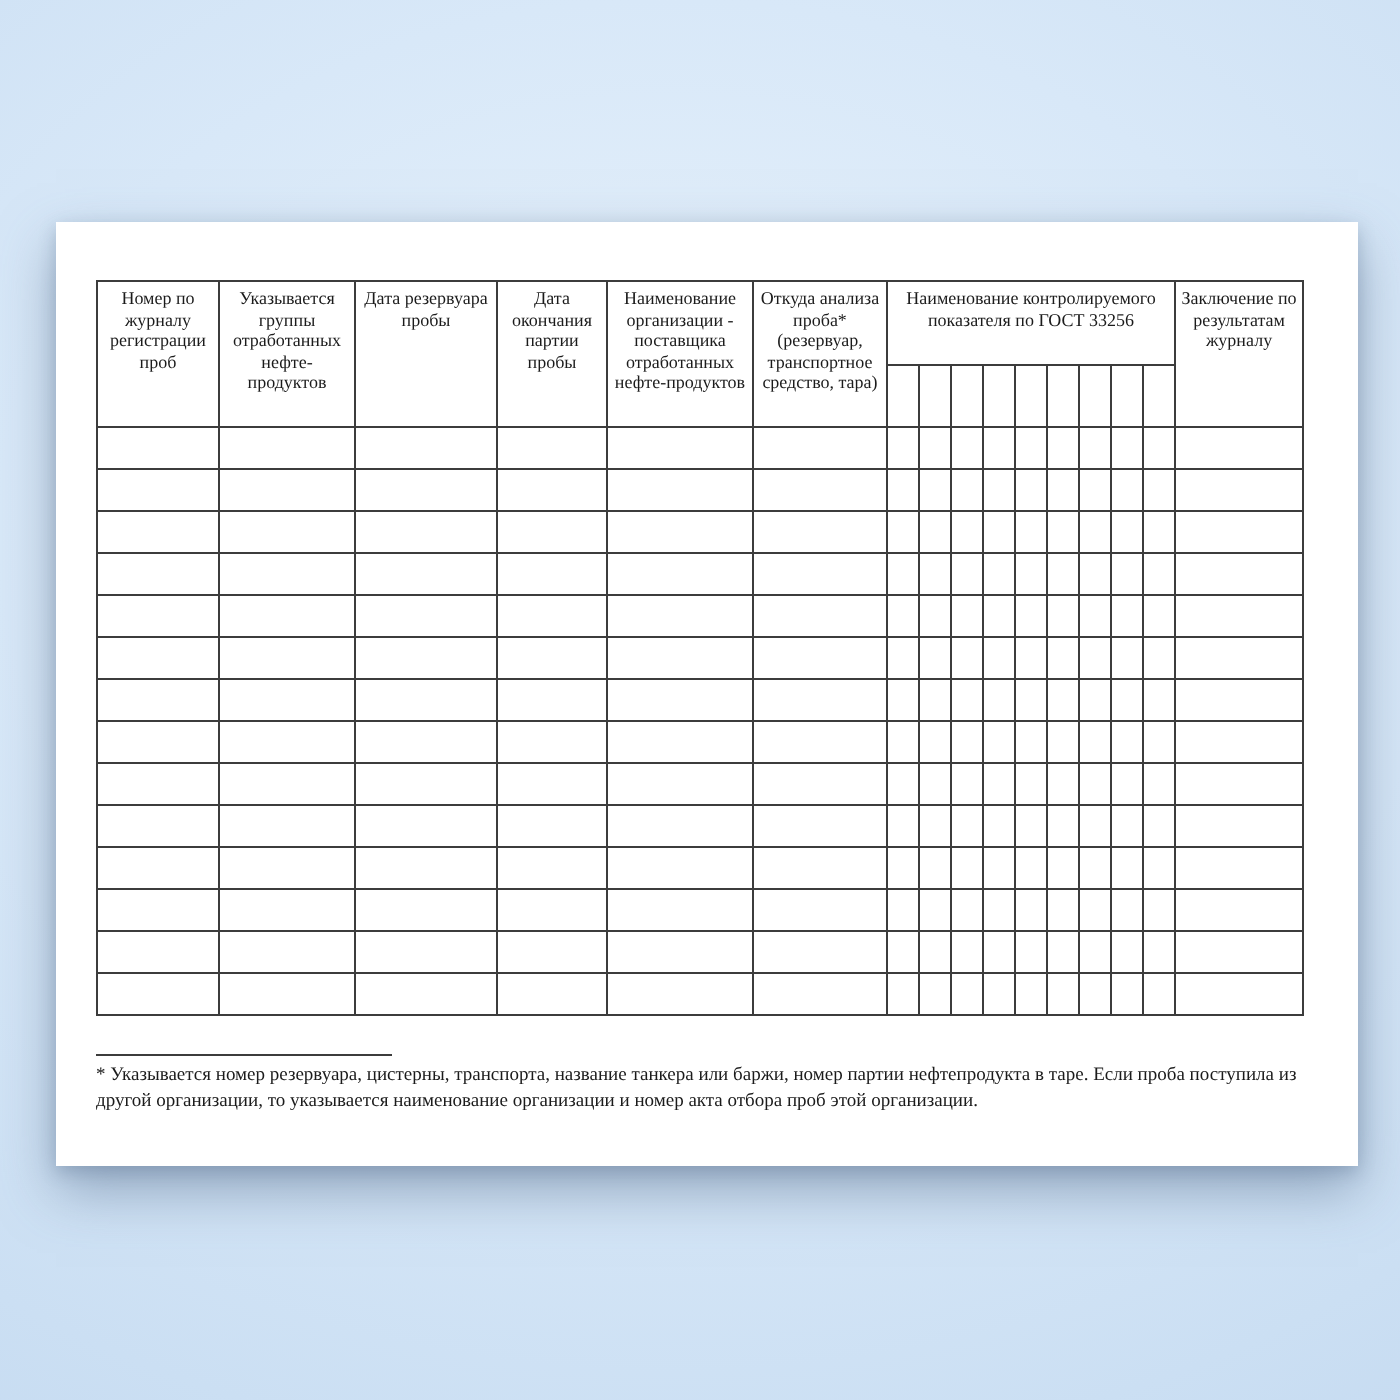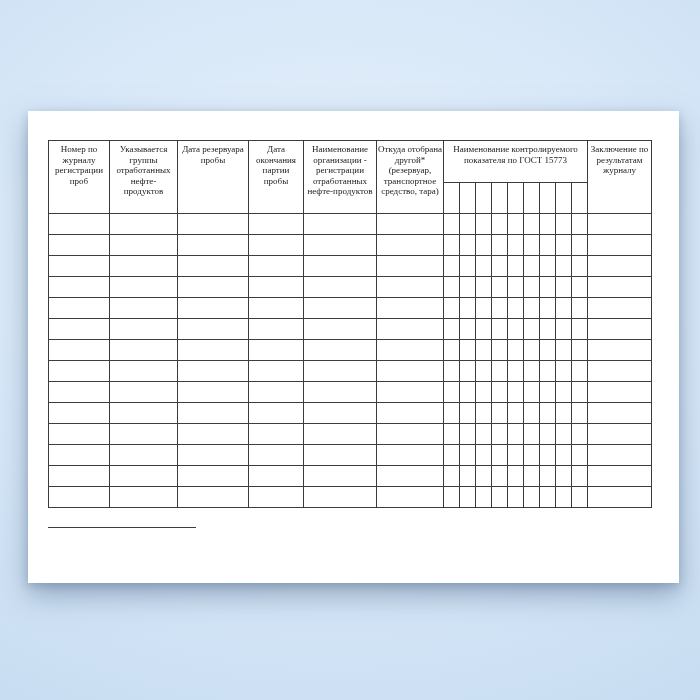--- a/index.html
+++ b/index.html
@@ -99,23 +99,23 @@
           <col style="width:16px">
           <col style="width:16px">
         <col style="width:64px">
       </colgroup>
       <thead>
         <tr>
           <th rowspan="2">Номер по журналу регистрации проб</th>
           <th rowspan="2">Указывается группы отработанных нефте-продуктов</th>
           <th rowspan="2">Дата резервуара пробы</th>
           <th rowspan="2">Дата окончания партии пробы</th>
-          <th rowspan="2">Наименование организации - регистрации отработанных нефте-продуктов</th>
-          <th rowspan="2">Откуда отобрана другой* (резервуар, транспортное средство, тара)</th>
-          <th colspan="9" class="group-th">Наименование контролируемого показателя по ГОСТ 15773</th>
+          <th rowspan="2">Наименование организации - поставщика отработанных нефте-продуктов</th>
+          <th rowspan="2">Откуда анализа проба* (резервуар, транспортное средство, тара)</th>
+          <th colspan="9" class="group-th">Наименование контролируемого показателя по ГОСТ 33256</th>
           <th rowspan="2">Заключение по результатам журналу</th>
         </tr>
         <tr class="sub-header" id="subheader-row">
             <th></th>
             <th></th>
             <th></th>
             <th></th>
             <th></th>
             <th></th>
             <th></th>
@@ -374,16 +374,17 @@
             <td></td>
             <td></td>
             <td></td>
             <td></td>
           </tr>
         </tbody>
     </table>
 
     <div class="footnote">
       <div class="footnote-rule"></div>
+      <div>* Указывается номер резервуара, цистерны, транспорта, название танкера или баржи, номер партии нефтепродукта в таре. Если проба поступила из другой организации, то указывается наименование организации и номер акта отбора проб этой организации.</div>
     </div>
 
   </div>
 </div>
 
 </body></html>

